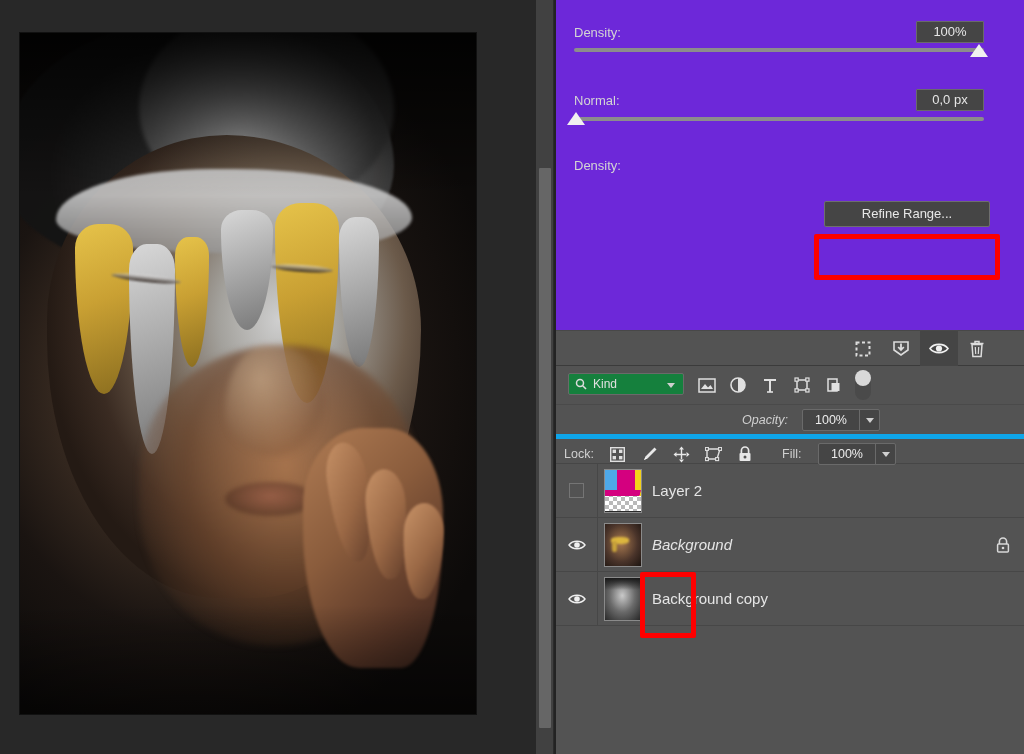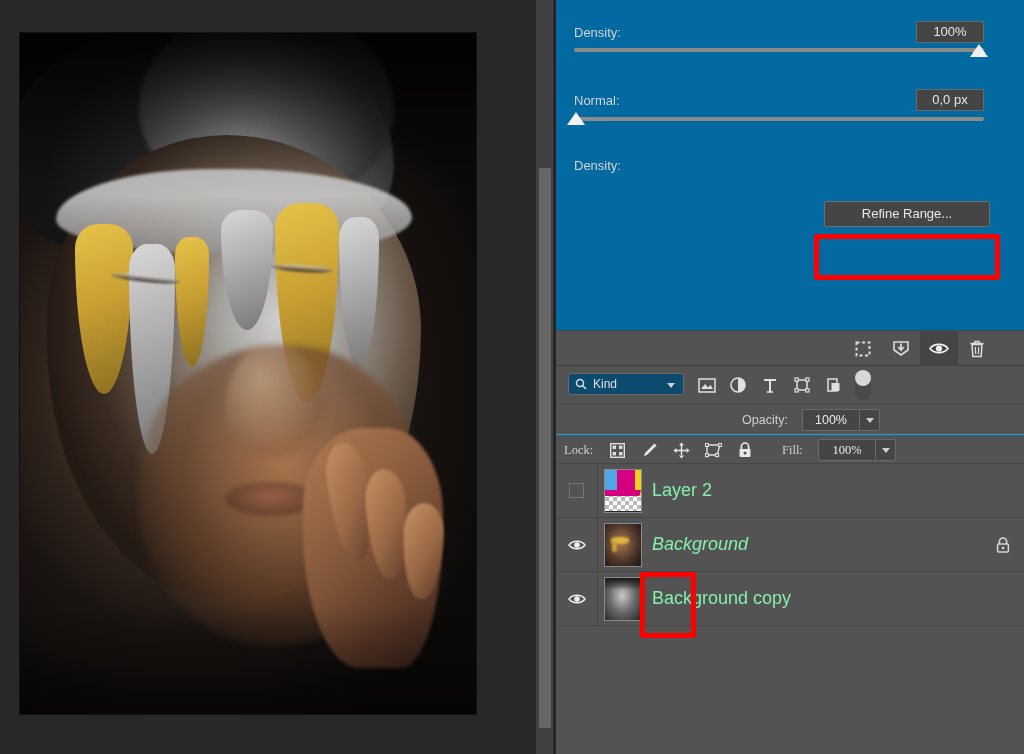--- a/index.html
+++ b/index.html
@@ -142,21 +142,21 @@
   
   #right-panels {
     position: absolute; left: 556px; top: 0;
     width: 468px; height: 754px;
     background: #535353;
   }
 
   
   #properties-panel {
     position: absolute; left: 0; top: 0; width: 468px; height: 330px;
-    background: #0369a1;
+    background: #6d28d9;
   }
   .prop-row { position: absolute; }
   .prop-label {
     color: #d4d4d4; font-size: 13px;
   }
   .num-field {
     background: #454545;
     border: 1px solid #6a6a6a;
     color: #e6e6e6;
     font-size: 13px;
@@ -225,21 +225,21 @@
     position: absolute; right: 10px; top: 11px;
     width: 16px; height: 12px;
     display: flex; flex-direction: column; justify-content: space-between;
   }
   #panel-menu-icon i { display: block; height: 2px; background: #cfcfcf; }
 
   
   #filter-row { position: relative; height: 38px; }
   #kind-select {
     position: absolute; left: 12px; top: 7px; width: 116px; height: 22px;
-    background: #0c4a6e; border: 1px solid #6a6a6a; border-radius: 2px;
+    background: #15803d; border: 1px solid #6a6a6a; border-radius: 2px;
     color: #e0e0e0; font-size: 12px;
     display: flex; align-items: center;
   }
   .filter-ico {
     position: absolute; top: 8px; width: 24px; height: 22px;
     display: flex; align-items: center; justify-content: center;
   }
 
   
   #blend-row {
@@ -258,23 +258,22 @@
   }
   .small-label { color: #d0d0d0; font-size: 12.5px; }
   .pct-box {
     background: #454545; border: 1px solid #6a6a6a; border-radius: 2px;
     height: 22px; display: flex; align-items: center;
     color: #ececec; font-size: 12.5px;
   }
 
   
   #lock-row {
-    position: relative; height: 30px; border-top: 1px solid #0ea5e9;
+    position: relative; height: 30px; border-top: 5px solid #0ea5e9;
     border-bottom: 1px solid #464646;
-    font-family: Liberation Serif, serif;
   }
   .lock-ico {
     position: absolute; top: 5px; width: 22px; height: 20px;
     display: flex; align-items: center; justify-content: center;
   }
 
   
   #layer-list { position: relative; }
   .layer-row {
     position: relative; height: 54px;
@@ -296,21 +295,21 @@
   }
   .mask-thumb-wrap {
     position: relative; margin-left: 6px; width: 50px; height: 50px;
     display: flex; align-items: center; justify-content: center;
   }
   .mask-thumb {
     width: 36px; height: 44px; border: 1px solid #9a9a9a;
     background: #000; position: relative; overflow: hidden;
   }
   .layer-name {
-    margin-left: 10px; color: #86efac; font-size: 18px;
+    margin-left: 10px; color: #e5e5e5; font-size: 15px;
   }
   .layer-name.italic { font-style: italic; }
   .lock-badge {
     position: absolute; right: 14px; top: 50%; transform: translateY(-50%);
   }
   .checker {
     background-image:
       linear-gradient(45deg, #b9b9b9 25%, transparent 25%, transparent 75%, #b9b9b9 75%),
       linear-gradient(45deg, #b9b9b9 25%, #fff 25%, #fff 75%, #b9b9b9 75%);
     background-size: 8px 8px;
@@ -448,21 +447,21 @@
         </svg>
       </div>
       <div style="position:absolute; left:299px; top:4px; width:16px; height:30px;">
         <div style="width:16px; height:30px; background:#4a4a4a; border-radius:8px;"></div>
         <div style="position:absolute; left:0; top:0; width:16px; height:16px;
                     background:#d8d8d8; border-radius:50%;"></div>
       </div>
     </div>
 
     <div id="blend-row">
-      <span class="small-label" style="position:absolute; left:186px; top:8px;">Opacity:</span>
+      <span class="small-label" style="position:absolute; left:186px; top:8px;font-style:italic;">Opacity:</span>
       <div class="pct-box" style="position:absolute; left:246px; top:4px; width:78px;">
         <span style="flex:1; text-align:center;">100%</span>
         <span style="width:20px; display:flex; align-items:center; justify-content:center;
                      border-left:1px solid #6a6a6a; height:100%;">
           <span class="chev"></span>
         </span>
       </div>
     </div>
 
     <div id="lock-row">

